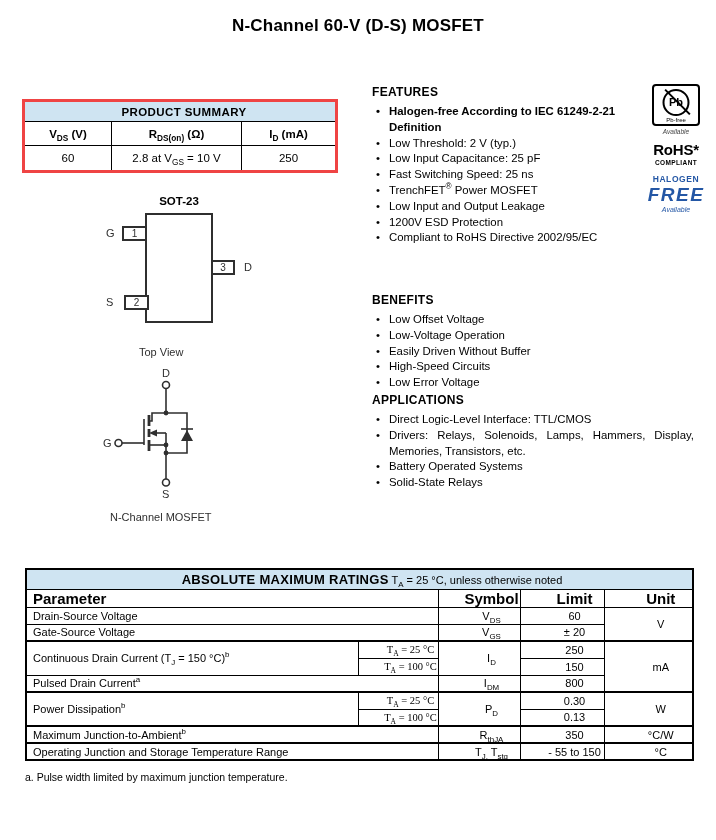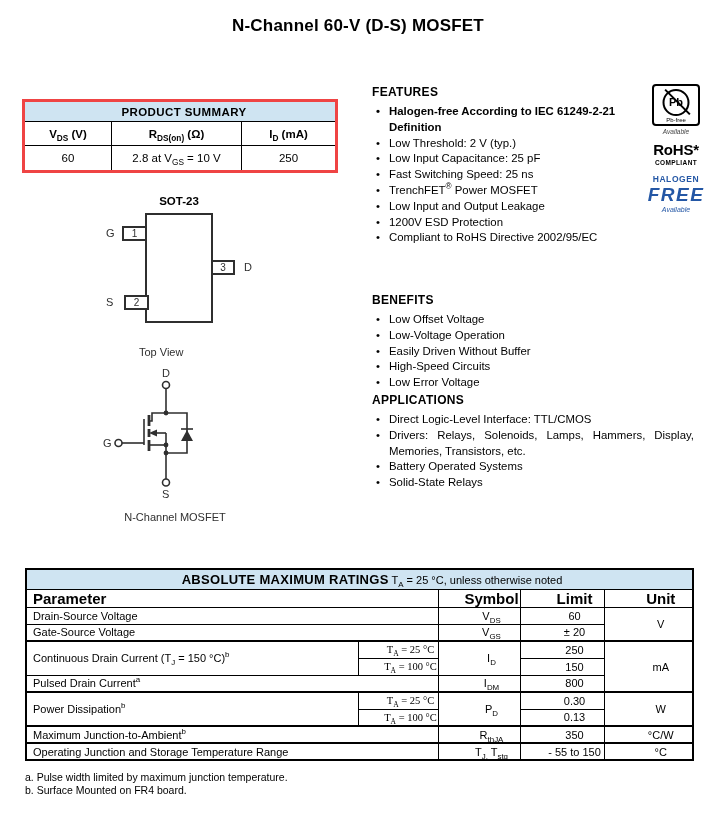--- a/index.html
+++ b/index.html
@@ -29,21 +29,21 @@
   .pin-2 { left:124px; top:295px; width:25px; height:15px; }
   .pin-3 { left:211px; top:260px; width:24px; height:15px; }
   .pin-label { position:absolute; font-size:11px; color:#2f2f2f; }
   .lbl-g { left:106px; top:227px; }
   .lbl-s { left:106px; top:296px; }
   .lbl-d { left:244px; top:261px; }
   .top-view { position:absolute; left:139px; top:330px; width:80px; font-size:11px; color:#2f2f2f;margin-top:16px; }
 
   
   .mosfet-svg { position:absolute; left:95px; top:367px; }
-  .mosfet-caption { position:absolute; left:110px; top:511px; width:130px; text-align:center; font-size:11px; color:#2f2f2f; }
+  .mosfet-caption { position:absolute; left:110px; top:511px; width:130px; font-size:11px; color:#2f2f2f; }
   .mosfet-svg text { font-family:"Liberation Sans","DejaVu Sans",sans-serif; font-size:11px; fill:#2f2f2f; }
 
   
   .section { position:absolute; }
   .sec-features { left:372px; top:85px; width:277px; }
   .sec-benefits { left:372px; top:293px; width:300px; }
   .sec-applications { left:372px; top:393px; width:322px; }
   .sec-head { font-size:12px; font-weight:bold; letter-spacing:0.3px; margin-bottom:5px; }
   .bullets { list-style:none; }
   .bullets li { position:relative; padding-left:17px; font-size:11.4px; line-height:15.8px; }
@@ -268,16 +268,15 @@
       <td class="param" colspan="2">Operating Junction and Storage Temperature Range</td>
       <td>T<sub>J,</sub> T<sub>stg</sub></td>
       <td>- 55 to 150</td>
       <td>°C</td>
     </tr>
   </tbody>
     </table>
 
   <div class="notes">
     <div>a. Pulse width limited by maximum junction temperature.</div>
-    <div>b. Surface Mounted on FR4 board.</div>
   </div>
 
 </div>
 
 </body></html>

